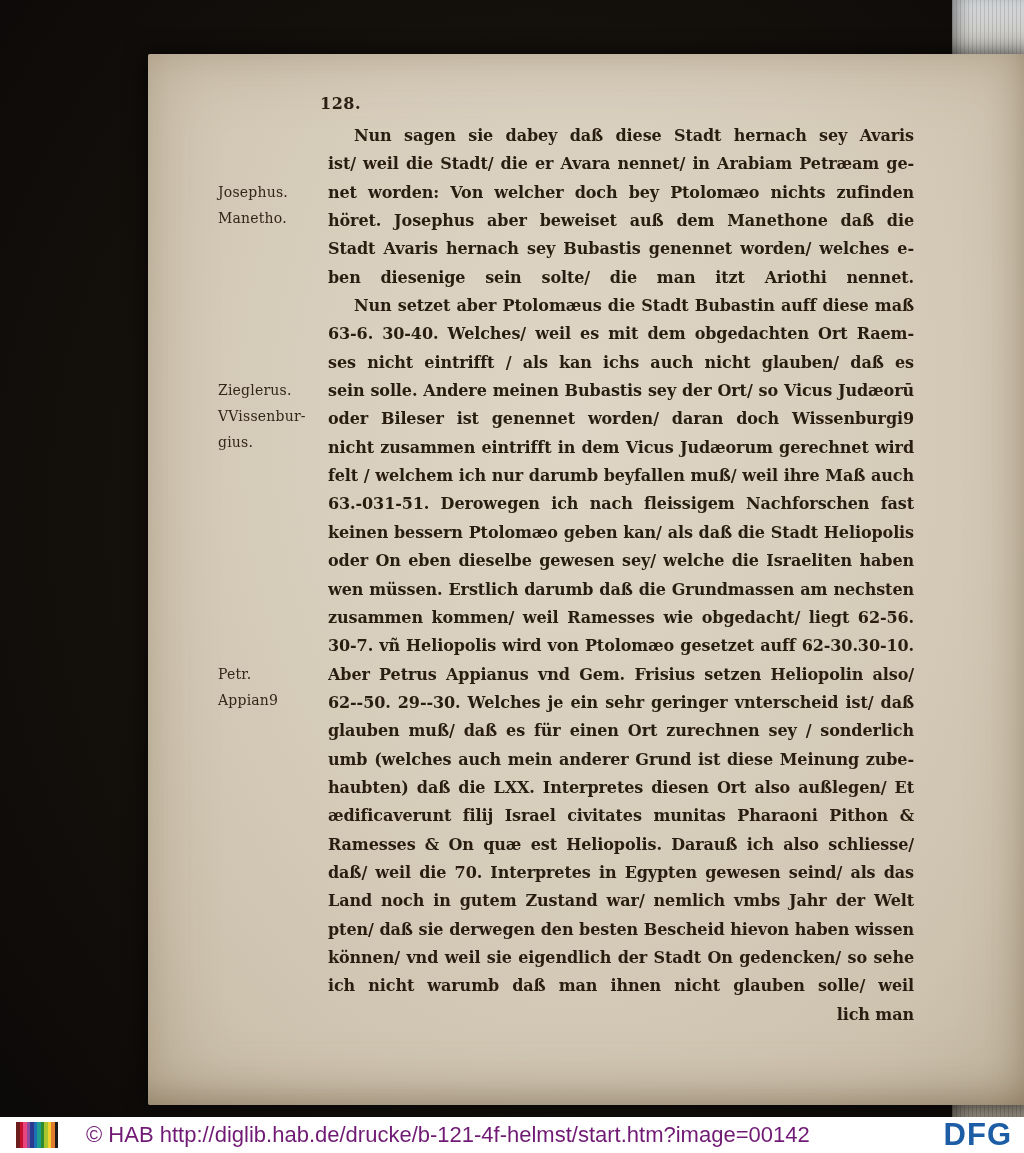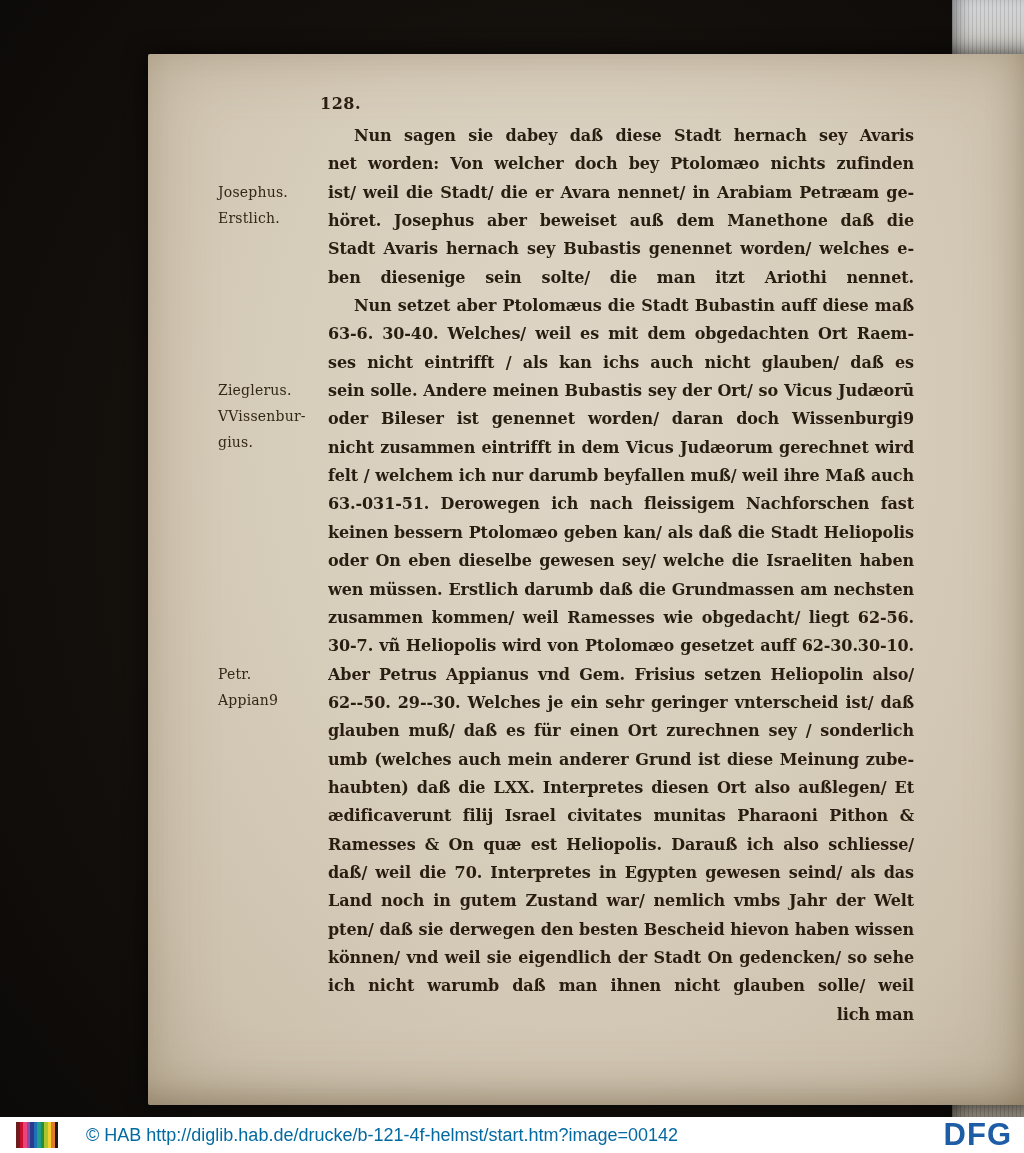--- a/index.html
+++ b/index.html
@@ -69,21 +69,21 @@
   }
   .colorbar {
     margin-left: 16px;
     display: flex; height: 26px; width: 42px;
     flex: 0 0 auto;
   }
   .colorbar span { flex: 1 1 auto; }
   .footer-text {
     margin-left: 28px;
     font-family: "Liberation Sans", sans-serif;
-    font-size: 18px; color: #0369a1;
+    font-size: 22px; color: #701a75;
     white-space: nowrap;
   }
   .dfg {
     margin-left: auto; margin-right: 12px;
     font-family: "Liberation Sans", sans-serif;
     font-size: 31px; font-weight: bold;
     letter-spacing: 1px;
   }
 </style>
 </head>
@@ -91,35 +91,35 @@
 
 <div id="screen">
 
   <div class="edges"></div>
 
   <div class="page">
     <div class="page-number">128.</div>
     <div class="marginalia">
         <div class="mnote" style="top: 124.7px;">
           <div>Josephus.</div>
-          <div>Erstlich.</div>
+          <div>Manetho.</div>
         </div>
         <div class="mnote" style="top: 323.15px;">
           <div>Zieglerus.</div>
           <div>VVissenbur-</div>
           <div>gius.</div>
         </div>
         <div class="mnote" style="top: 606.65px;">
           <div>Petr. Appian9</div>
         </div>
       </div>
     <div class="text-block">
         <div class="line indent">Nun sagen sie dabey daß diese Stadt hernach sey Avaris genen-</div>
+        <div class="line">ist/ weil die Stadt/ die er Avara nennet/ in Arabiam Petræam ge-</div>
         <div class="line">net worden: Von welcher doch bey Ptolomæo nichts zufinden</div>
-        <div class="line">ist/ weil die Stadt/ die er Avara nennet/ in Arabiam Petræam ge-</div>
         <div class="line">höret. Josephus aber beweiset auß dem Manethone daß die</div>
         <div class="line">Stadt Avaris hernach sey Bubastis genennet worden/ welches e-</div>
         <div class="line">ben diesenige sein solte/ die man itzt Ariothi nennet.</div>
         <div class="line indent">Nun setzet aber Ptolomæus die Stadt Bubastin auff diese maß</div>
         <div class="line">63-6. 30-40. Welches/ weil es mit dem obgedachten Ort Raem-</div>
         <div class="line">ses nicht eintrifft / als kan ichs auch nicht glauben/ daß es dieselbe</div>
         <div class="line">sein solle. Andere meinen Bubastis sey der Ort/ so Vicus Judæorū</div>
         <div class="line">oder Bileser ist genennet worden/ daran doch Wissenburgi9 zweif-</div>
         <div class="line">nicht zusammen eintrifft in dem Vicus Judæorum gerechnet wird</div>
         <div class="line">felt / welchem ich nur darumb beyfallen muß/ weil ihre Maß auch</div>

